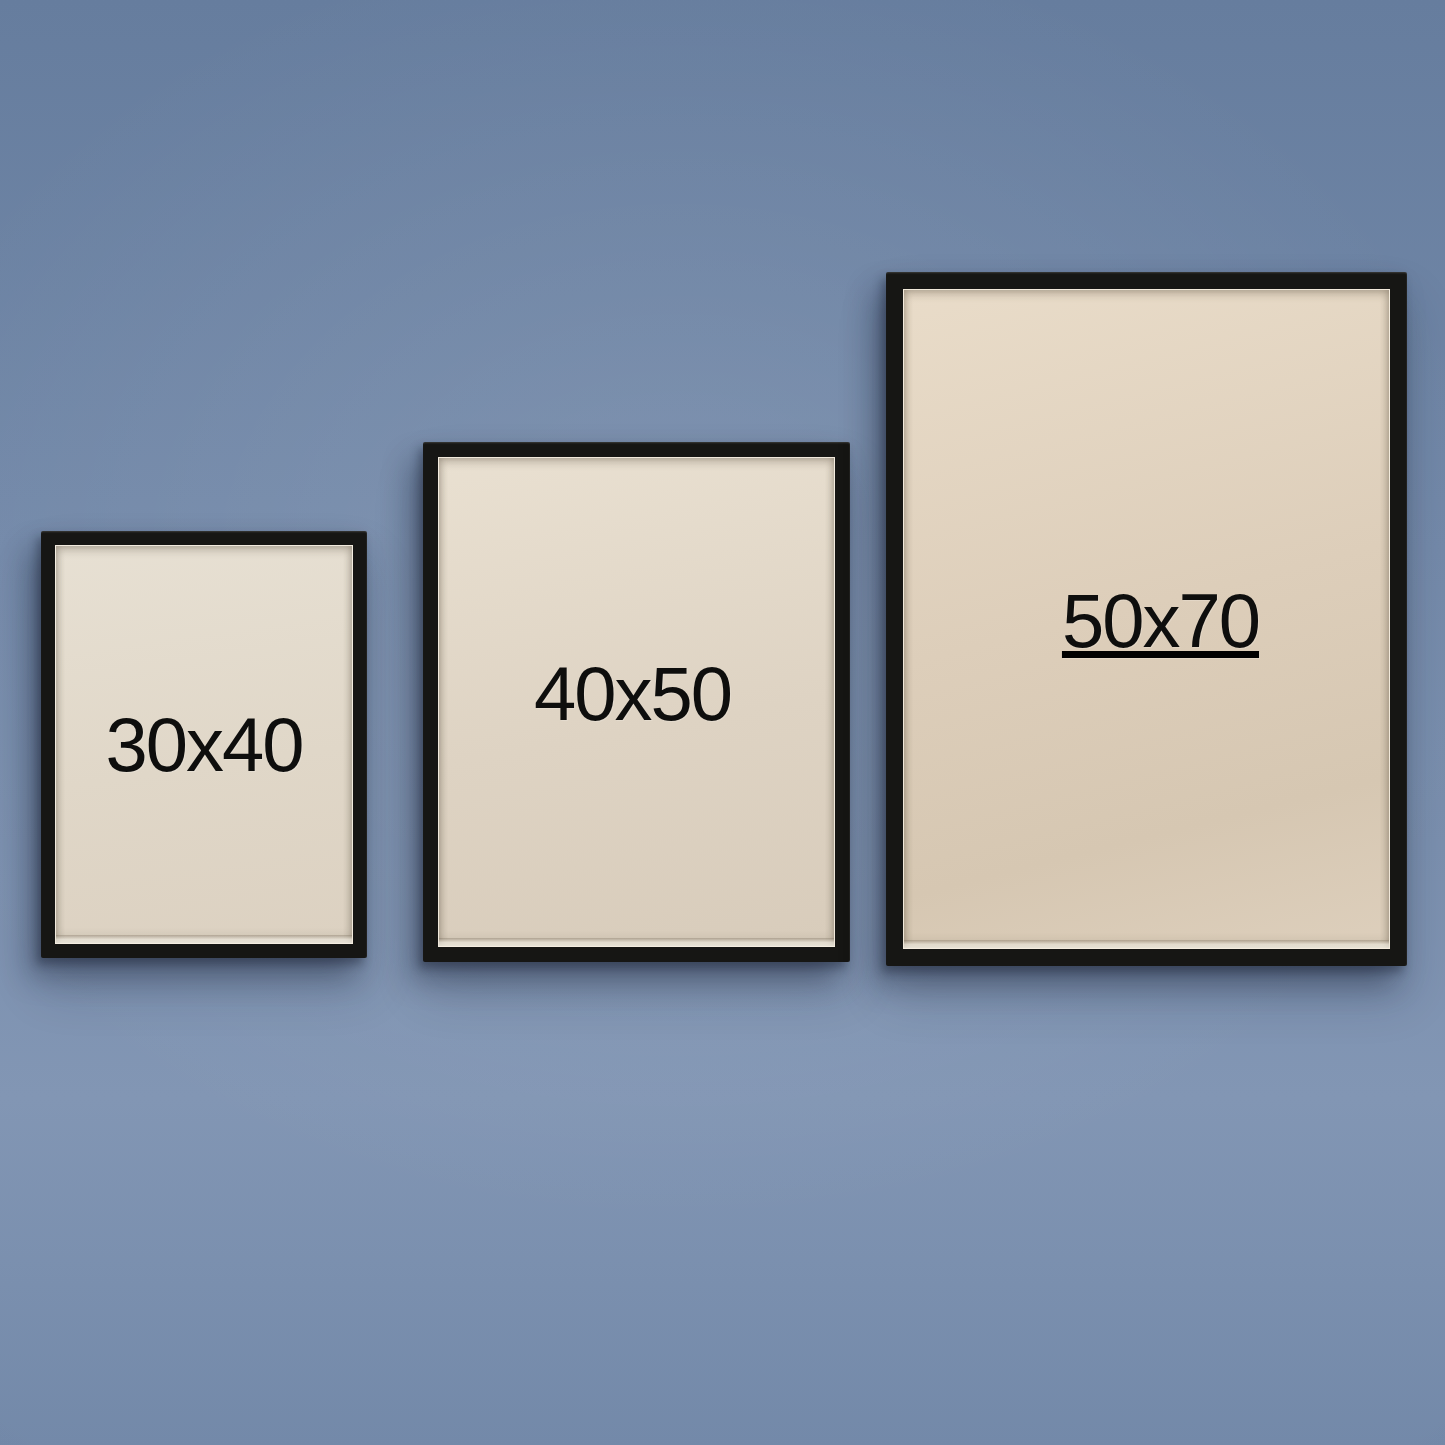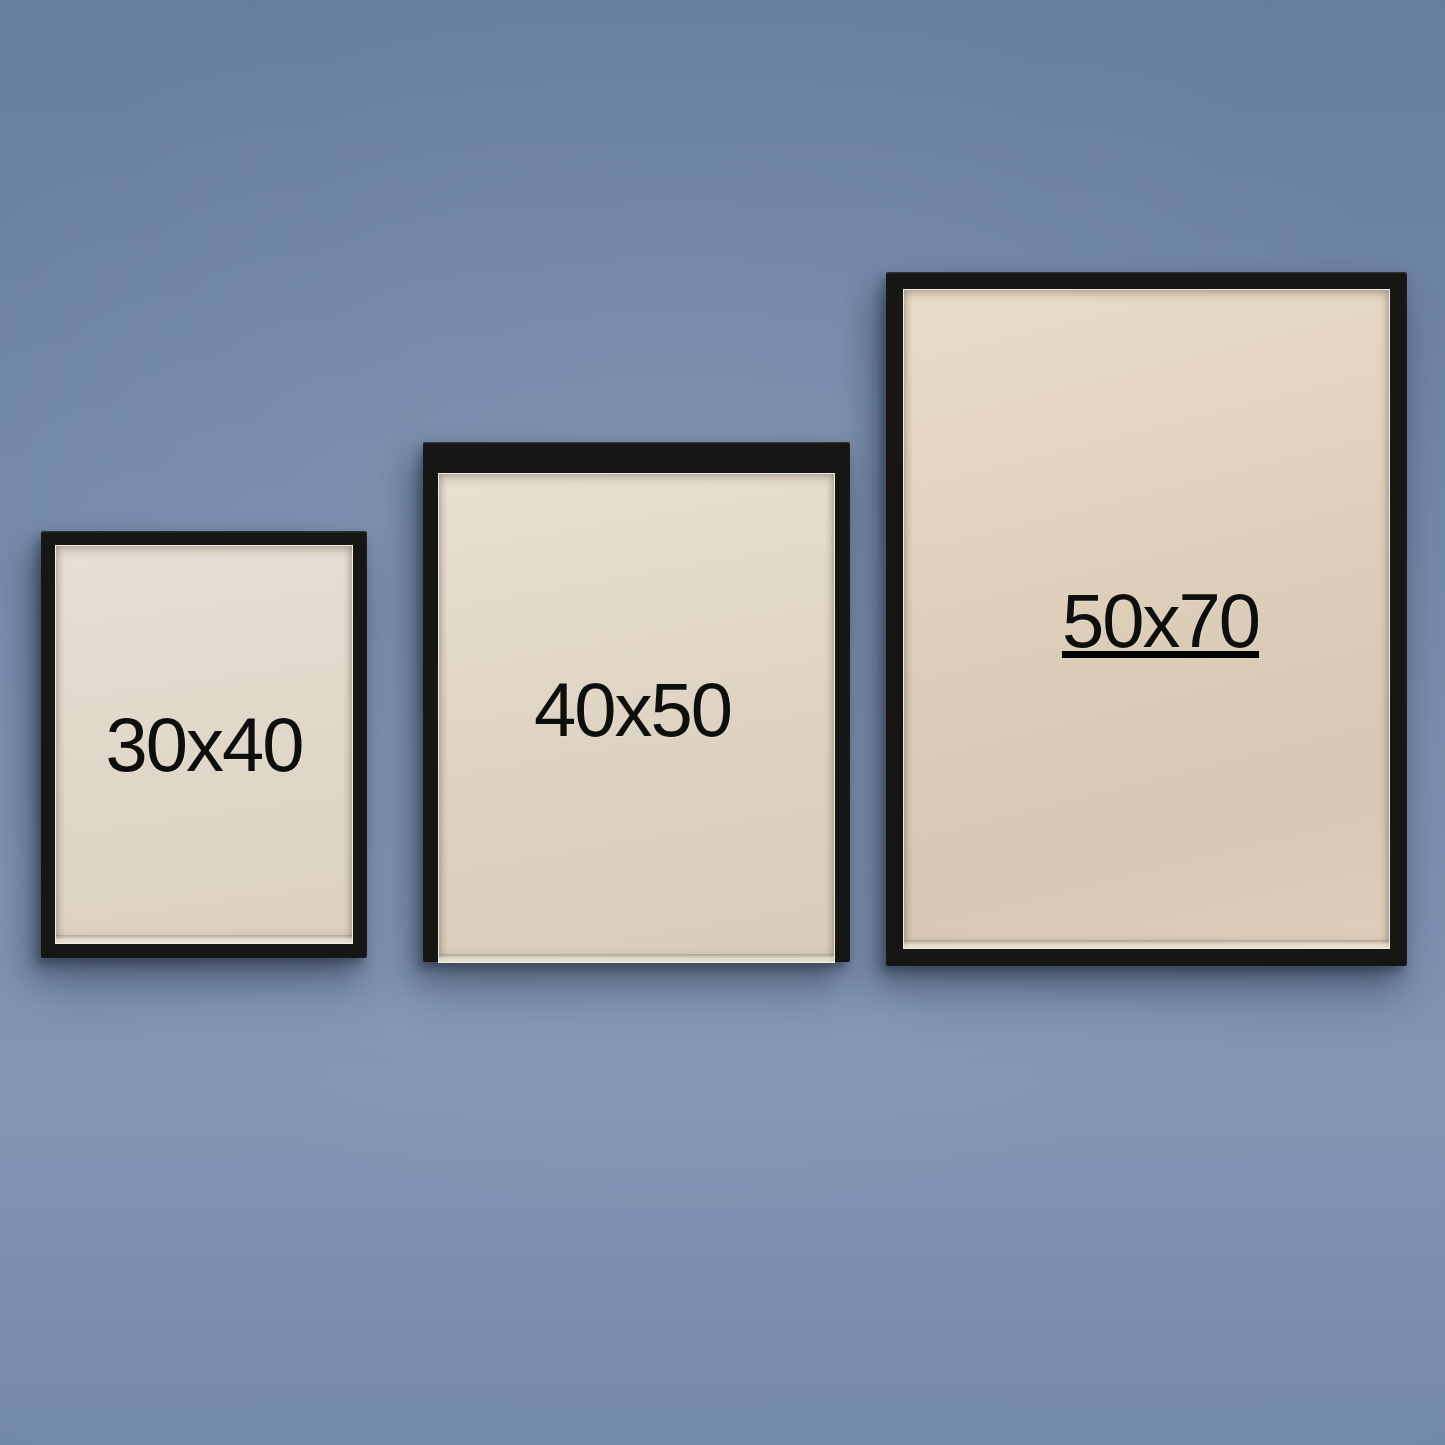--- a/index.html
+++ b/index.html
@@ -56,21 +56,21 @@
     justify-content: center;
     border: 1px solid rgba(248,242,230,0.75);
     box-shadow:
       inset 0 4px 9px rgba(70,58,42,0.28),
       inset 0 -9px 12px -6px rgba(70,58,42,0.30),
       inset 5px 0 10px -5px rgba(70,58,42,0.24),
       inset -5px 0 10px -5px rgba(70,58,42,0.24);
     overflow: hidden;
   }
   .frame-small  .paper { background: linear-gradient(172deg, #e7e0d3 0%, #e0d7c8 55%, #dcd1c1 100%); }
-  .frame-medium .paper { background: linear-gradient(170deg, #e9e0d1 0%, #ded3c3 55%, #d8ccbb 100%); margin-top: 16px; }
+  .frame-medium .paper { background: linear-gradient(170deg, #e9e0d1 0%, #ded3c3 55%, #d8ccbb 100%); }
   .frame-large  .paper { background: linear-gradient(166deg, #e9dcc9 0%, #ddceba 48%, #d6c7b2 78%, #ddcfbc 100%); text-decoration: underline; }
 
   
   .paper::after {
     content: "";
     position: absolute;
     left: 0; right: 0; bottom: 0;
     height: 8px;
     background: linear-gradient(to bottom,
       rgba(88,74,56,0.28) 0%,

